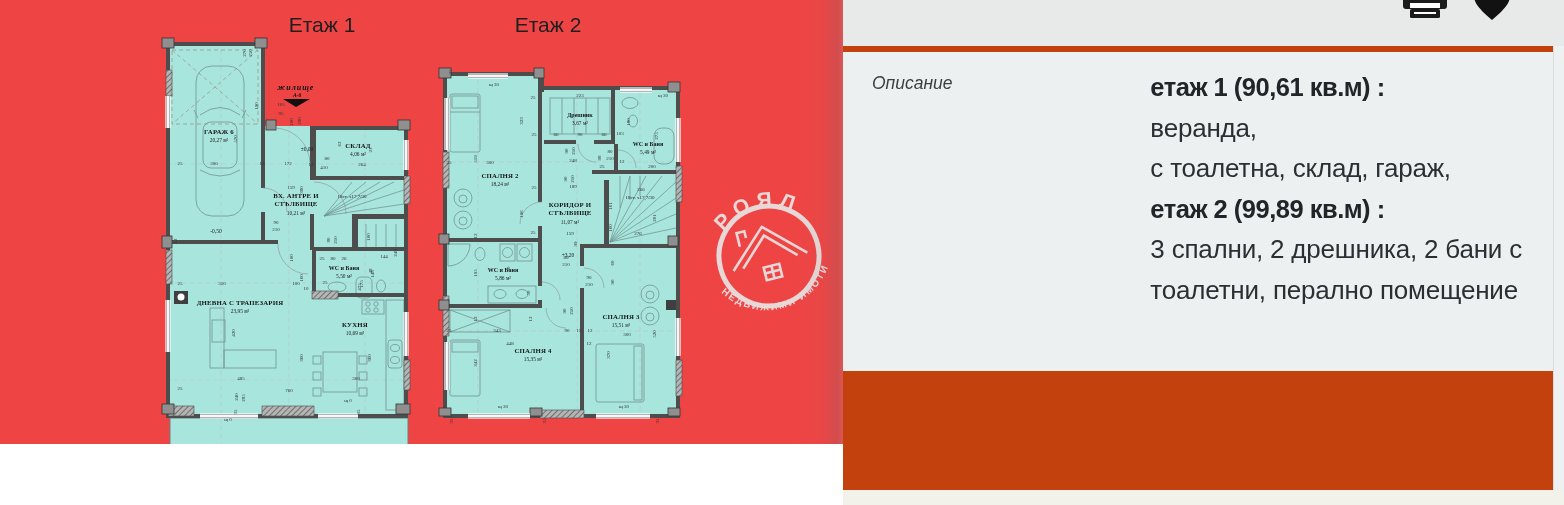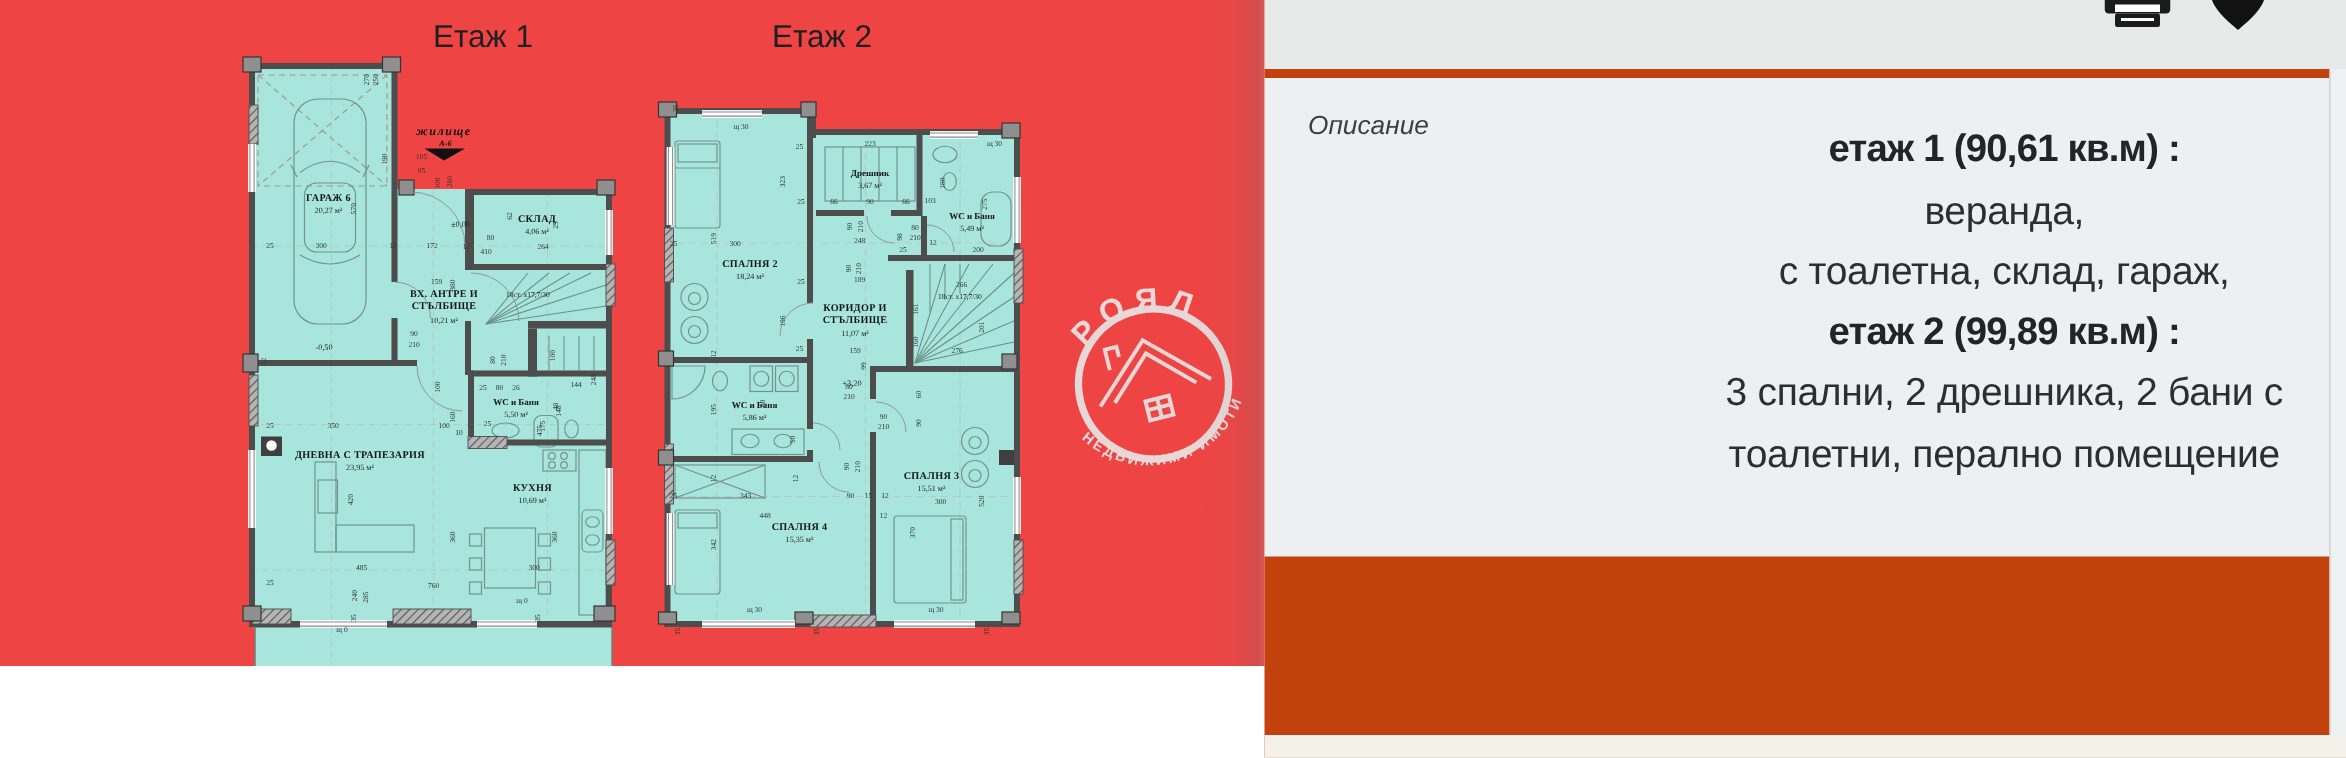--- a/index.html
+++ b/index.html
@@ -26,21 +26,21 @@
   
   .panel{position:absolute;left:843px;top:0;width:721px;height:505px;background:#c2410c;}
   .ptop{position:absolute;left:0;top:0;width:721px;height:46px;background:#e8eaea;}
   .icon-btn{position:absolute;background:none;border:none;padding:0;cursor:pointer;overflow:visible;}
   .icon-btn.print{left:560px;top:0;width:44px;height:34px;}
   .icon-btn.fav{left:629px;top:0;width:40px;height:28px;}
   .icon-btn svg{position:absolute;left:0;}
   .card{position:absolute;left:0;width:710px;}
   .card.desc{top:52px;height:319px;background:#edf0f0;}
   .desc-label{position:absolute;left:29px;top:21px;font-style:italic;font-size:17.5px;color:#3b3e42;}
-  .desc-body{position:absolute;right:31px;top:27px;text-align:center;font-size:26px;line-height:40.5px;color:#2b2e33;letter-spacing:-.2px;white-space:nowrap;}
+  .desc-body{position:absolute;right:31px;top:15px;text-align:left;font-size:26px;line-height:40.5px;color:#2b2e33;letter-spacing:-.2px;white-space:nowrap;}
   .desc-body .b{font-weight:bold;font-size:25.5px;letter-spacing:-.5px;color:#212429;}
   .card.total{top:373px;height:117px;background:#e1e5e6;}
   .total-label{position:absolute;left:37px;top:18px;font-style:italic;font-weight:bold;font-size:19px;line-height:28.5px;color:#e60000;}
   .total-value{position:absolute;right:31px;top:15px;font-weight:bold;font-size:29px;color:#e60000;white-space:nowrap;}
   .total-value sup{font-size:17px;position:relative;top:-2px;}
   .bottom-strip{position:absolute;left:0;top:490px;width:721px;height:15px;background:#f2f1ea;}
   .right-strip{position:absolute;left:710px;top:46px;width:11px;height:444px;background:#eef1f1;border-left:1px solid #d9dddd;box-sizing:border-box;}
 </style>
 </head>
 <body>

